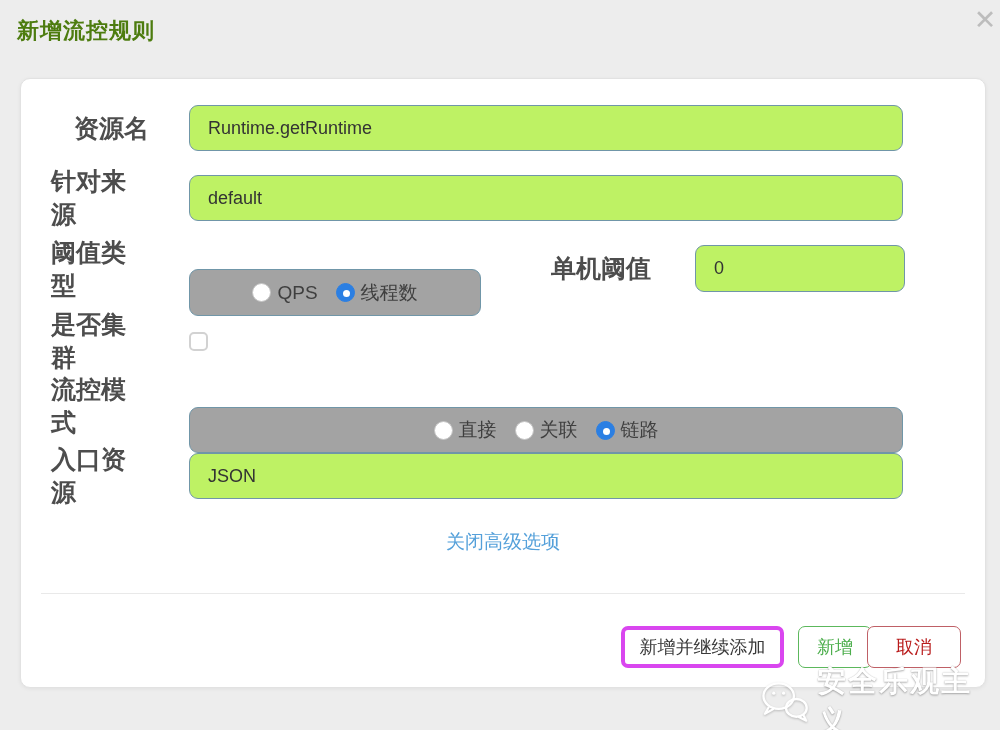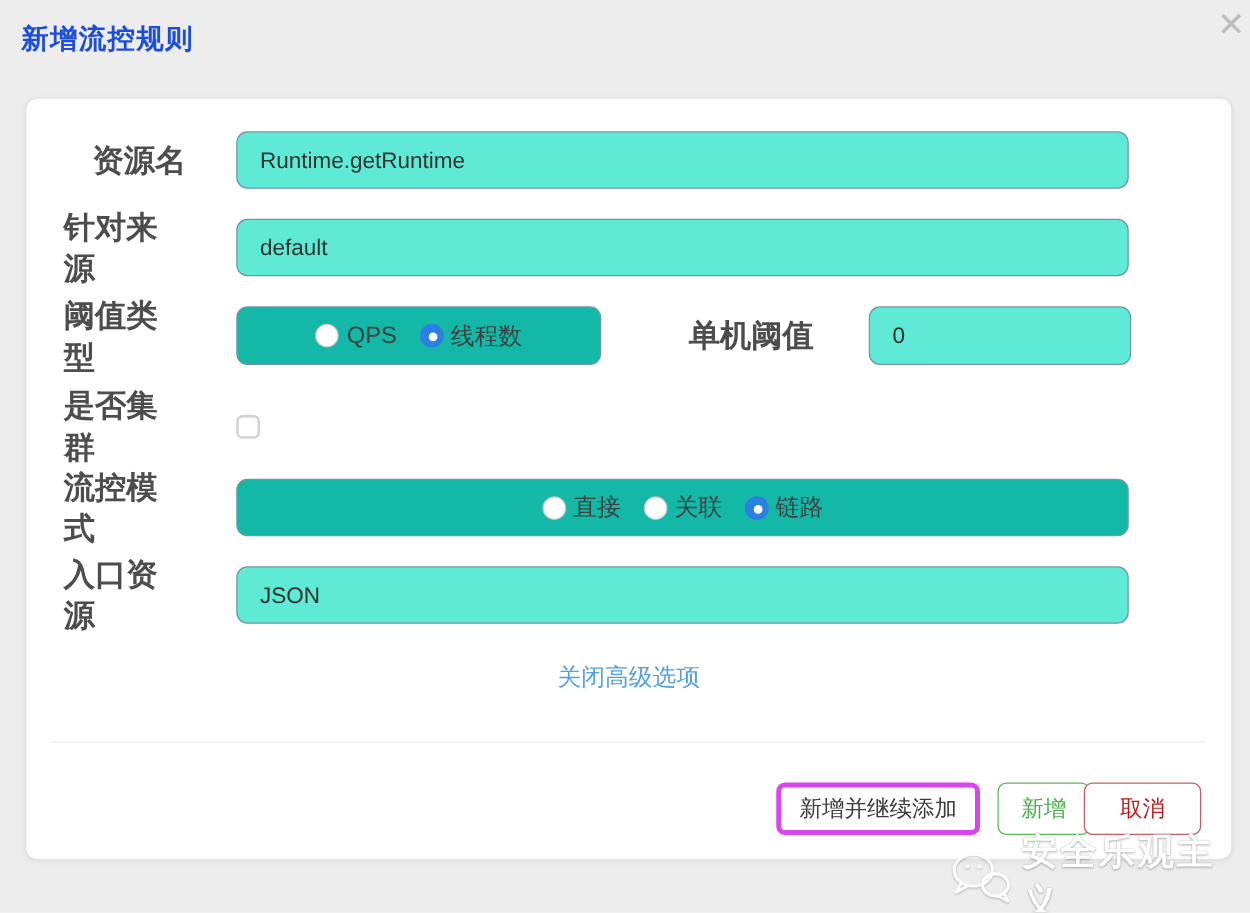--- a/index.html
+++ b/index.html
@@ -12,21 +12,21 @@
     height: 730px;
     background: #ededed;
     overflow: hidden;
   }
 
   .dialog-title {
     position: absolute;
     left: 17px; top: 16px;
     font-size: 22px;
     font-weight: 700;
-    color: #1d4ed8;
+    color: #4d7c0f;
     letter-spacing: 1px;
   }
 
   .close-icon {
     position: absolute;
     left: 970px; top: 4px;
     width: 30px; height: 32px;
     font-size: 27px;
     font-weight: 700;
     color: #bdbdbd;
@@ -59,37 +59,38 @@
     color: #4d4d4d;
   }
 
   .text-input {
     position: absolute;
     left: 168px;
     width: 714px;
     height: 46px;
     border: 1.5px solid #7096a8;
     border-radius: 9px;
-    background: #5eead4;
+    background: #bef264;
     font-family: "Liberation Sans", "DejaVu Sans", sans-serif;
     font-size: 18px;
     color: #333;
     padding: 0 18px;
     outline: none;
   }
 
   .group-box {
     position: absolute;
     border: 1.5px solid #7096a8;
     border-radius: 9px;
-    background: #14b8a6;
+    background: #a3a3a3;
     display: flex;
     align-items: center;
     justify-content: center;
     gap: 18px;
+    margin-top: 24px;
   }
 
   .radio-option {
     display: flex;
     align-items: center;
     gap: 6px;
     cursor: pointer;
   }
 
   .radio-circle {

